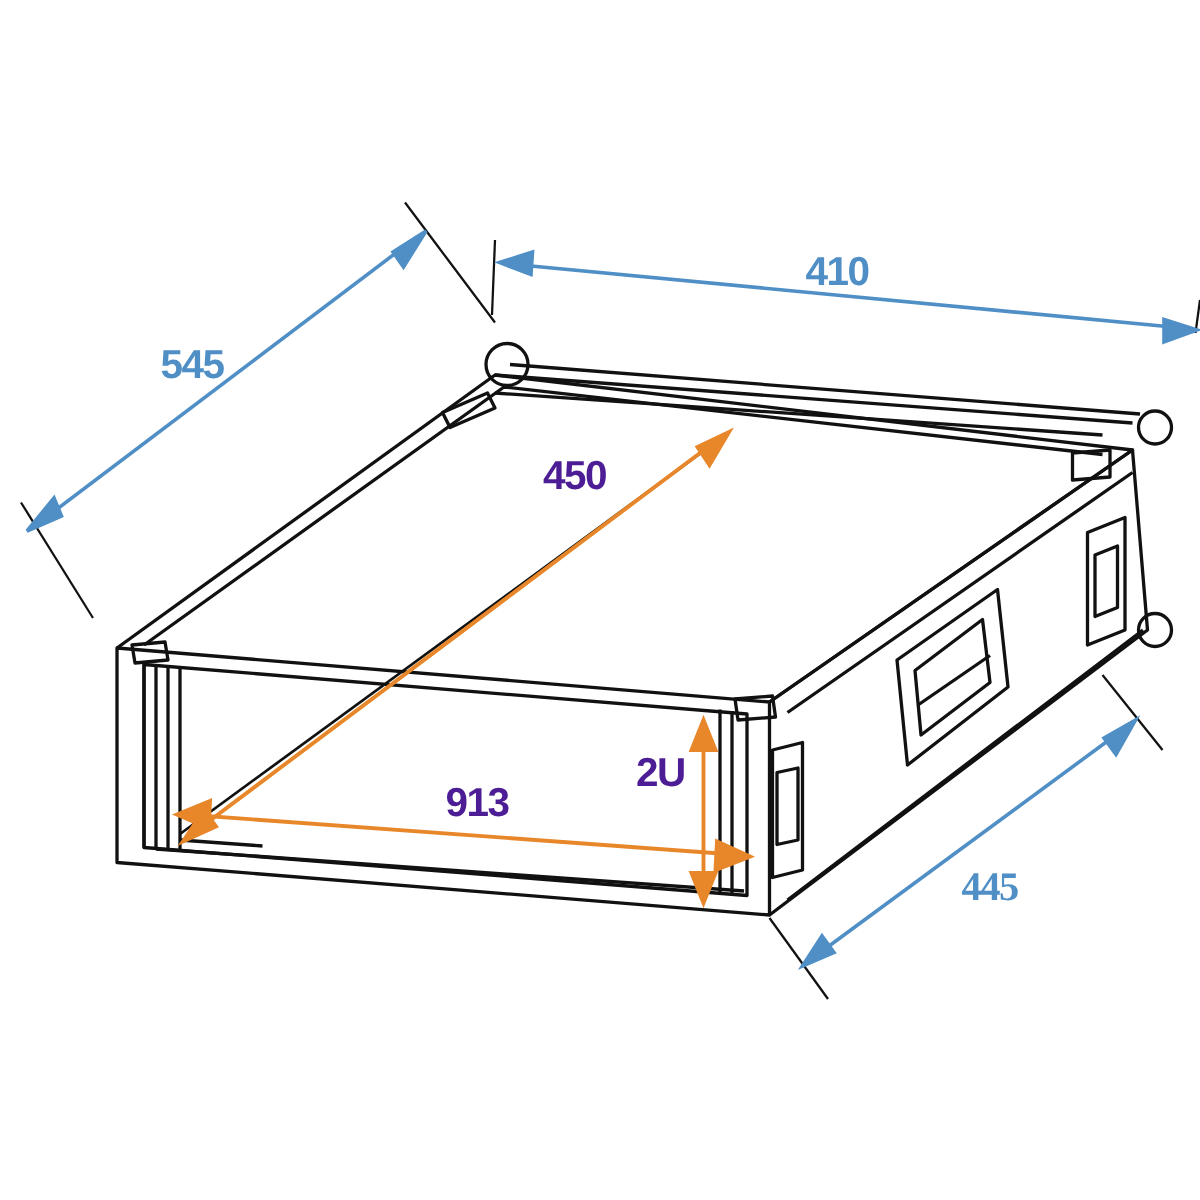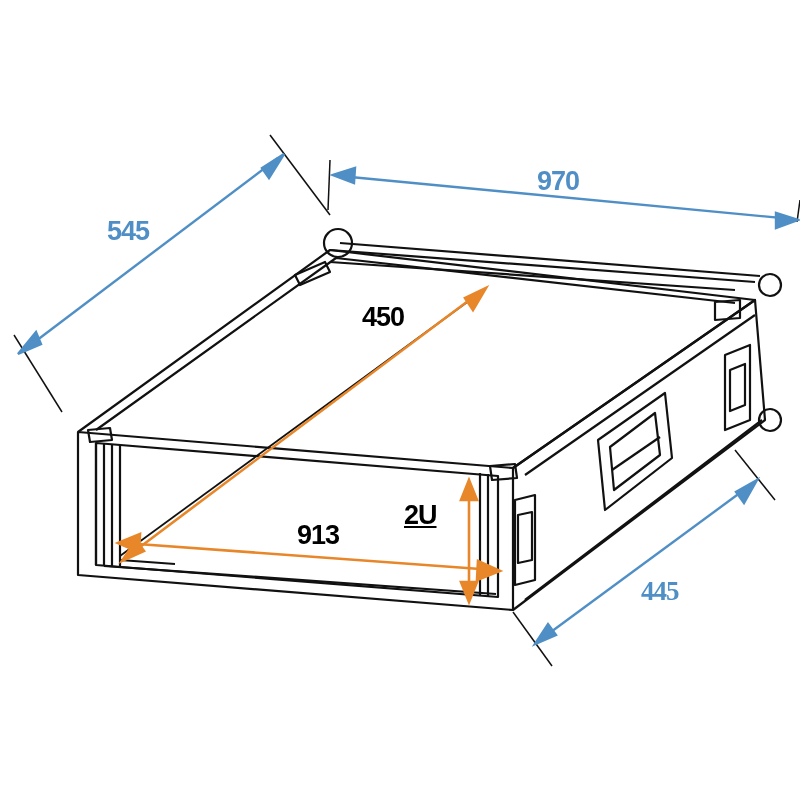--- a/index.html
+++ b/index.html
@@ -1,20 +1,20 @@
 <!DOCTYPE html>
 <html><head>
   <meta charset="utf-8">
   <style>
     html, body { margin: 0; padding: 0; background: #ffffff; }
     body { width: 800px; height: 800px; overflow: hidden; position: relative; font-family: "Liberation Sans", sans-serif; }
     svg { position: absolute; left: 0; top: 0; }
     .lbl { position: absolute; font-family: "Liberation Sans", sans-serif; font-weight: bold; font-size: 27px; letter-spacing: -1px; }
     .blue { color: #4f8fc6; }
-    .orange { color: #000000; }
+    .orange { color: #4c1d95; }
   </style>
 </head>
 <body>
 
 <svg width="800" height="800" viewBox="0 0 800 800">
   <g fill="none" stroke="#111" stroke-width="2.2" stroke-linejoin="round">
 
     <path d="M78 432 L513 468 L513 610 L78 575 Z"></path>
 
     <path d="M96 443 L498 476 L498 597 L96 565 Z"></path>
@@ -83,18 +83,18 @@
     <polygon points="486,288 465,298 473,310"></polygon>
     <line x1="124" y1="543" x2="494" y2="570"></line>
     <polygon points="118,543 140,534 139,552"></polygon>
     <polygon points="500,571 478,561 477,580"></polygon>
     <line x1="469" y1="486" x2="469" y2="596"></line>
     <polygon points="469,480 461,500 477,500"></polygon>
     <polygon points="469,602 461,582 477,582"></polygon>
   </g>
 </svg>
 
-<div class="lbl blue" style="left:107px; top:216px;">545</div>
-<div class="lbl blue" style="left:537px; top:166px;">970</div>
+<div class="lbl blue" style="left:107px; top:228px;">545</div>
+<div class="lbl blue" style="left:537px; top:166px;">410</div>
 <div class="lbl blue" style="left:641px; top:576px;font-family:Liberation Serif, serif;">445</div>
 <div class="lbl orange" style="left:362px; top:302px;">450</div>
 <div class="lbl orange" style="left:297px; top:520px;">913</div>
-<div class="lbl orange" style="left:404px; top:500px;text-decoration:underline;">2U</div>
+<div class="lbl orange" style="left:424px; top:500px;">2U</div>
 
 </body></html>

